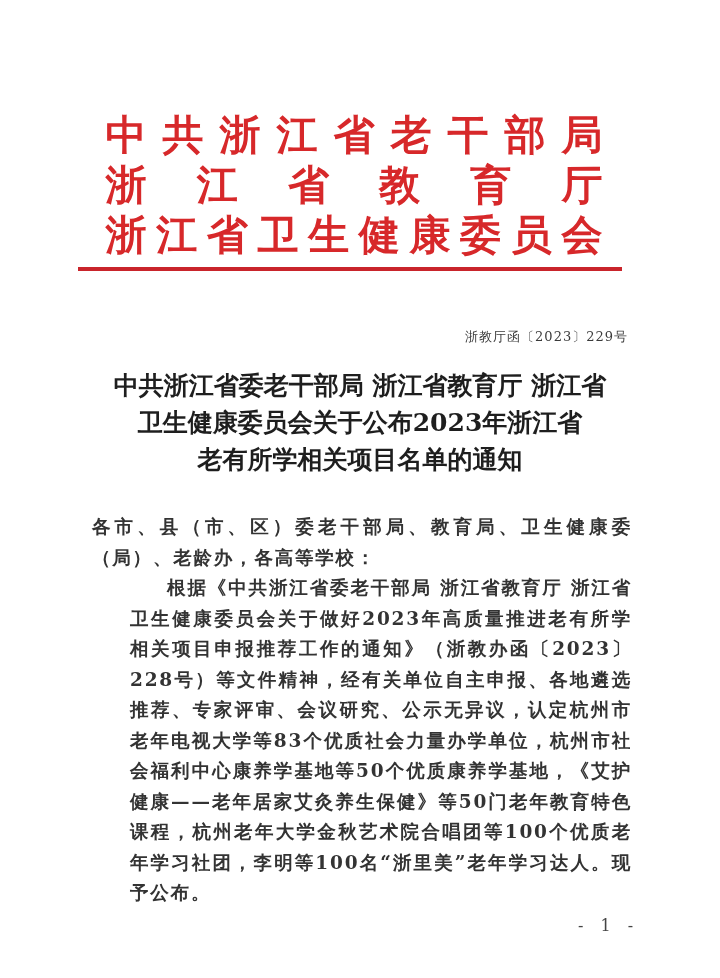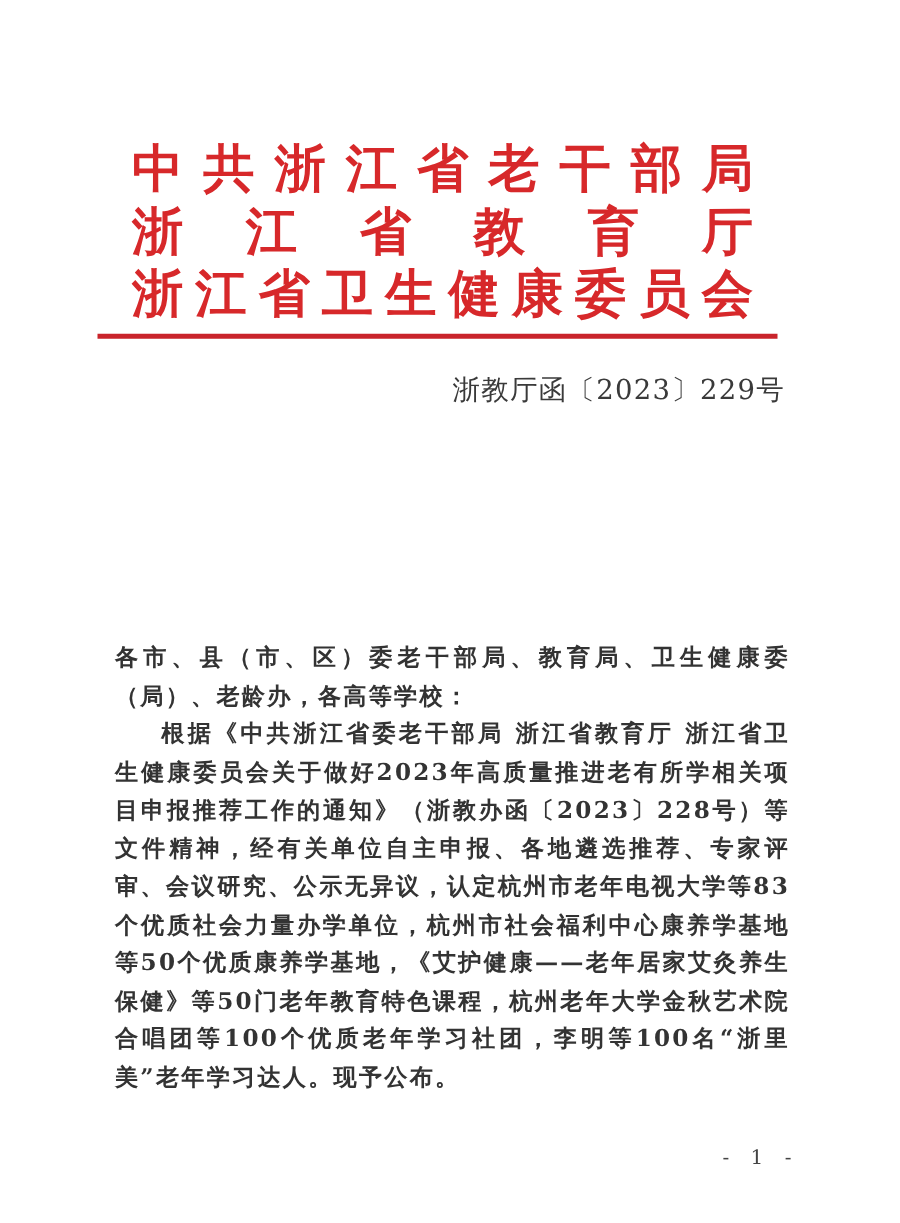--- a/index.html
+++ b/index.html
@@ -48,22 +48,22 @@
       position: absolute;
       left: 78px;
       top: 267px;
       width: 544px;
       height: 4px;
       background: #c9242b;
     }
     .doc-number {
       position: absolute;
       right: 92px;
-      top: 297px;
-      font-size: 22px;
+      top: 328px;
+      font-size: 13px;
       color: #3a3a3a;
       letter-spacing: 1px;
     }
     .title {
       position: absolute;
       left: 80px;
       top: 367px;
       width: 560px;
       text-align: center;
       font-size: 25px;
@@ -83,20 +83,21 @@
       letter-spacing: 1.8px;
     }
     .body-text p {
       margin: 0;
       text-align: justify;
       text-align-last: left;
       font-weight: bold;
     }
     .body-text .indent {
       text-indent: 2em;
+      margin-left: 38px;
     }
     .page-number {
       position: absolute;
       left: 578px;
       top: 916px;
       font-size: 16px;
       color: #444;
       letter-spacing: 6px;
     }
   </style>
@@ -136,20 +137,25 @@
       <span>委</span>
       <span>员</span>
       <span>会</span>
     </div>
   </div>
 
   <div class="red-rule"></div>
 
   <div class="doc-number">浙教厅函〔2023〕229号</div>
 
+  <div class="title">
+    <div>中共浙江省委老干部局 浙江省教育厅 浙江省</div>
+    <div>卫生健康委员会关于公布2023年浙江省</div>
+    <div>老有所学相关项目名单的通知</div>
+  </div>
 
   <div class="body-text">
     <p>各市、县（市、区）委老干部局、教育局、卫生健康委（局）、老龄办，各高等学校：</p>
     <p class="indent">根据《中共浙江省委老干部局 浙江省教育厅 浙江省卫生健康委员会关于做好2023年高质量推进老有所学相关项目申报推荐工作的通知》（浙教办函〔2023〕228号）等文件精神，经有关单位自主申报、各地遴选推荐、专家评审、会议研究、公示无异议，认定杭州市老年电视大学等83个优质社会力量办学单位，杭州市社会福利中心康养学基地等50个优质康养学基地，《艾护健康——老年居家艾灸养生保健》等50门老年教育特色课程，杭州老年大学金秋艺术院合唱团等100个优质老年学习社团，李明等100名“浙里美”老年学习达人。现予公布。</p>
   </div>
 
   <div class="page-number">- 1 -</div>
 
 </div>
 

